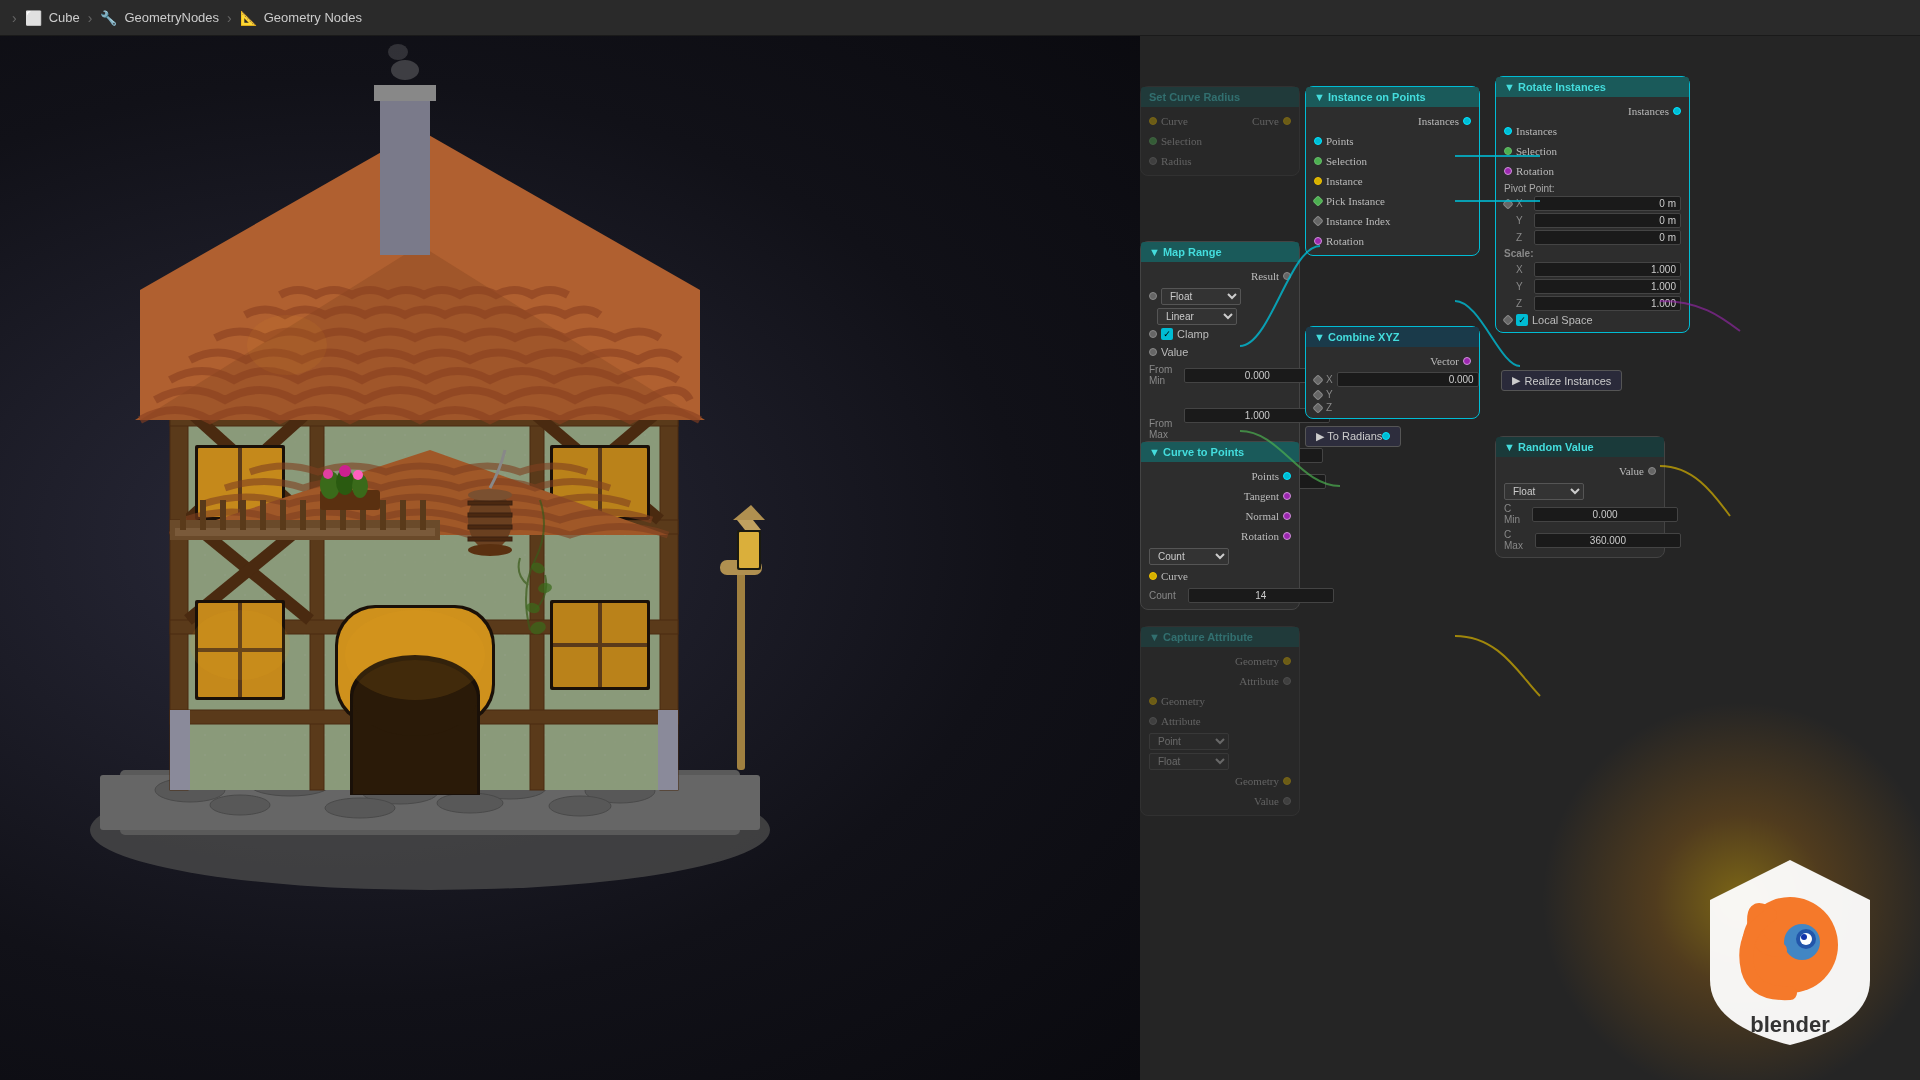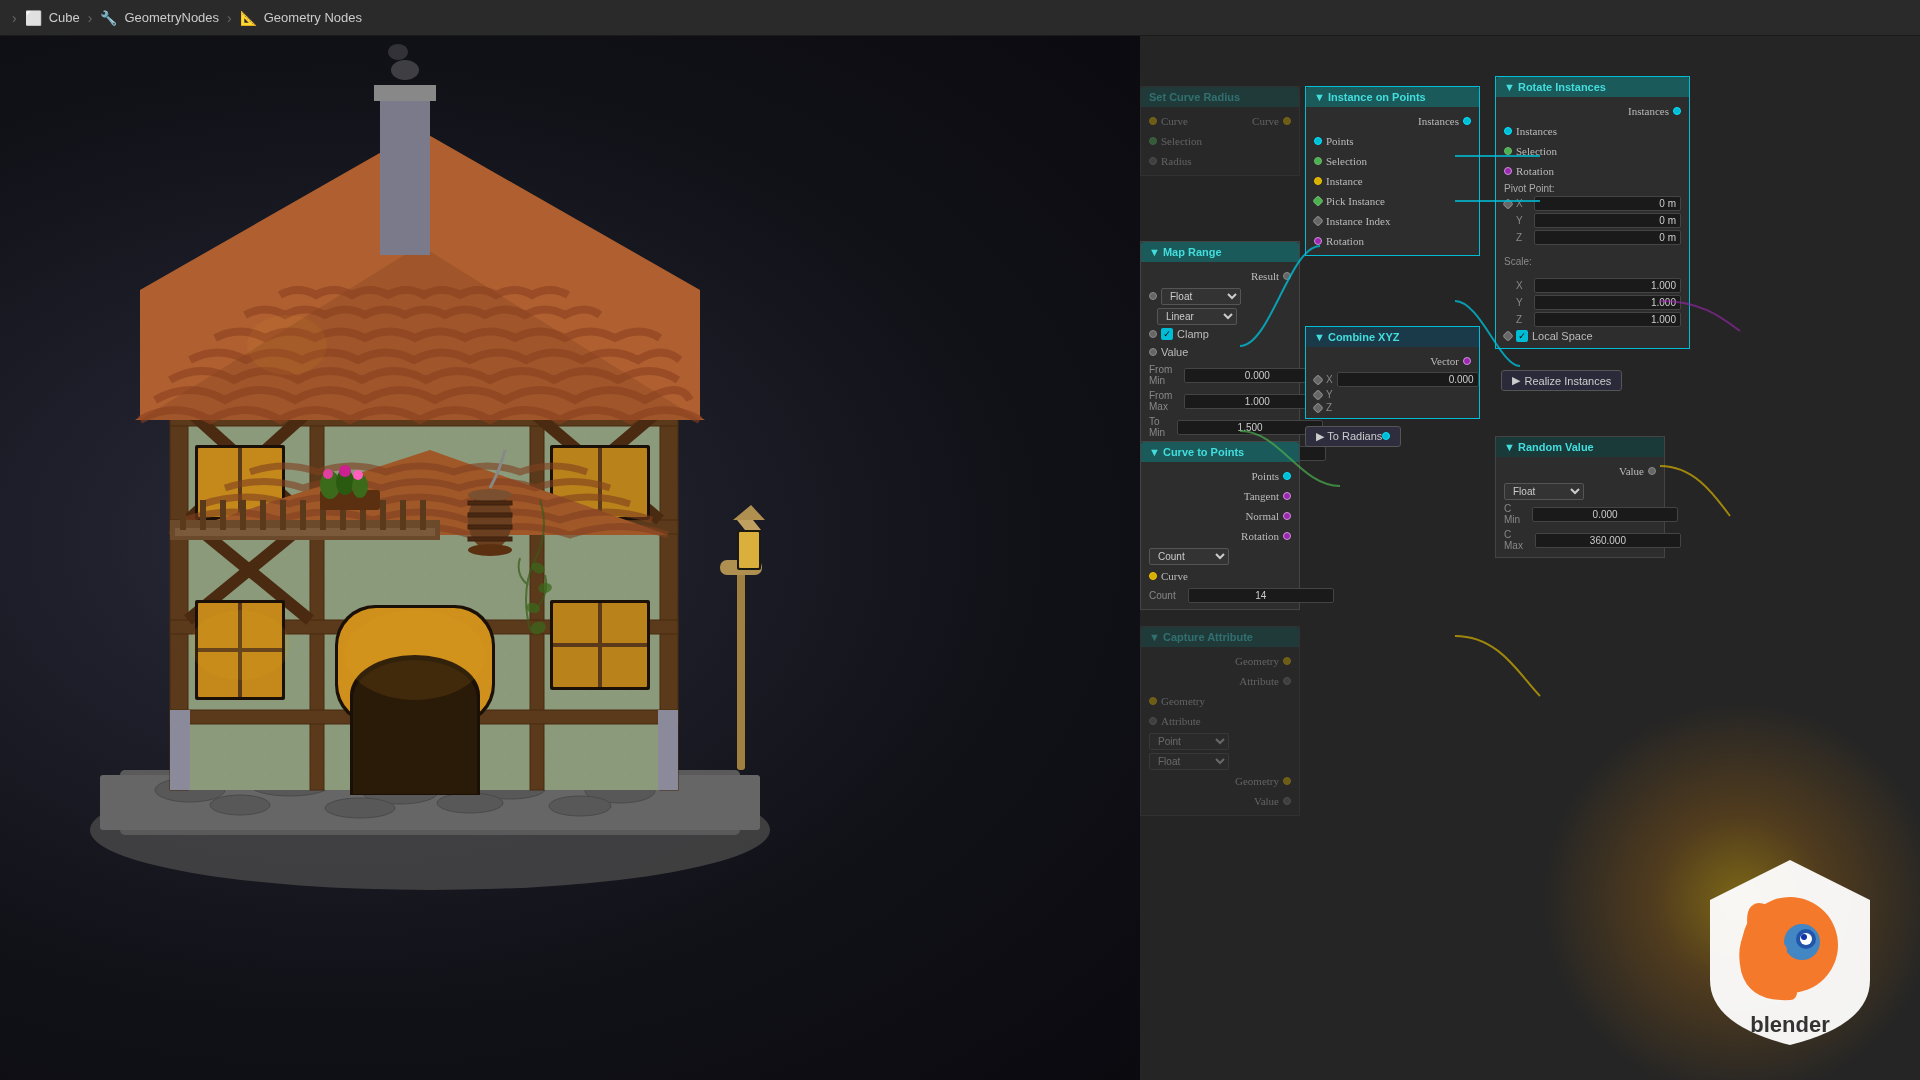--- a/index.html
+++ b/index.html
@@ -76,21 +76,21 @@
       height: 1044px;
       background: #252525;
       overflow: hidden;
     }
 
     
     .node-card {
       position: absolute;
       background: #2d2d2d;
       border: 1px solid #444;
-      border-radius: 0;
+      border-radius: 8px;
       min-width: 160px;
     }
     .node-card.highlighted {
       border-color: #00bcd4;
     }
     .node-header {
       background: #3a3a4a;
       padding: 4px 8px;
       border-radius: 3px 3px 0 0;
       font-size: 11px;
@@ -221,21 +221,22 @@
     }
 
     
     .node-dimmed {
       opacity: 0.4;
     }
 
     .section-label {
       font-size: 10px;
       color: #888;
-      padding: 10px 8px;
+      padding: 2px 8px;
+      font-weight: bold;
     }
 
     .pivot-label {
       font-size: 10px;
       color: #aaa;
       padding: 2px 8px 1px 8px;
     }
 
     .xyz-row {
       display: flex;
@@ -562,21 +563,21 @@
       </div>
       <div class="node-row">
         <span class="socket gray"></span>
         <span>Value</span>
       </div>
       <div class="value-row">
         <span style="font-size:10px;color:#888;width:60px;">From Min</span>
         <input class="value-field" value="0.000" style="">
       </div>
       <div class="value-row">
-        <span style="font-size:10px;color:#888;width:60px;">From Max</span>
+        <span style="font-size:10px;color:#888;width:60px;margin-top:28px;">From Max</span>
         <input class="value-field" value="1.000" style="">
       </div>
       <div class="value-row">
         <span style="font-size:10px;color:#888;width:60px;">To Min</span>
         <input class="value-field" value="1.500" style="">
       </div>
       <div class="value-row">
         <span style="font-size:10px;color:#888;width:60px;">To Max</span>
         <input class="value-field" value="0.500" style="">
       </div>

